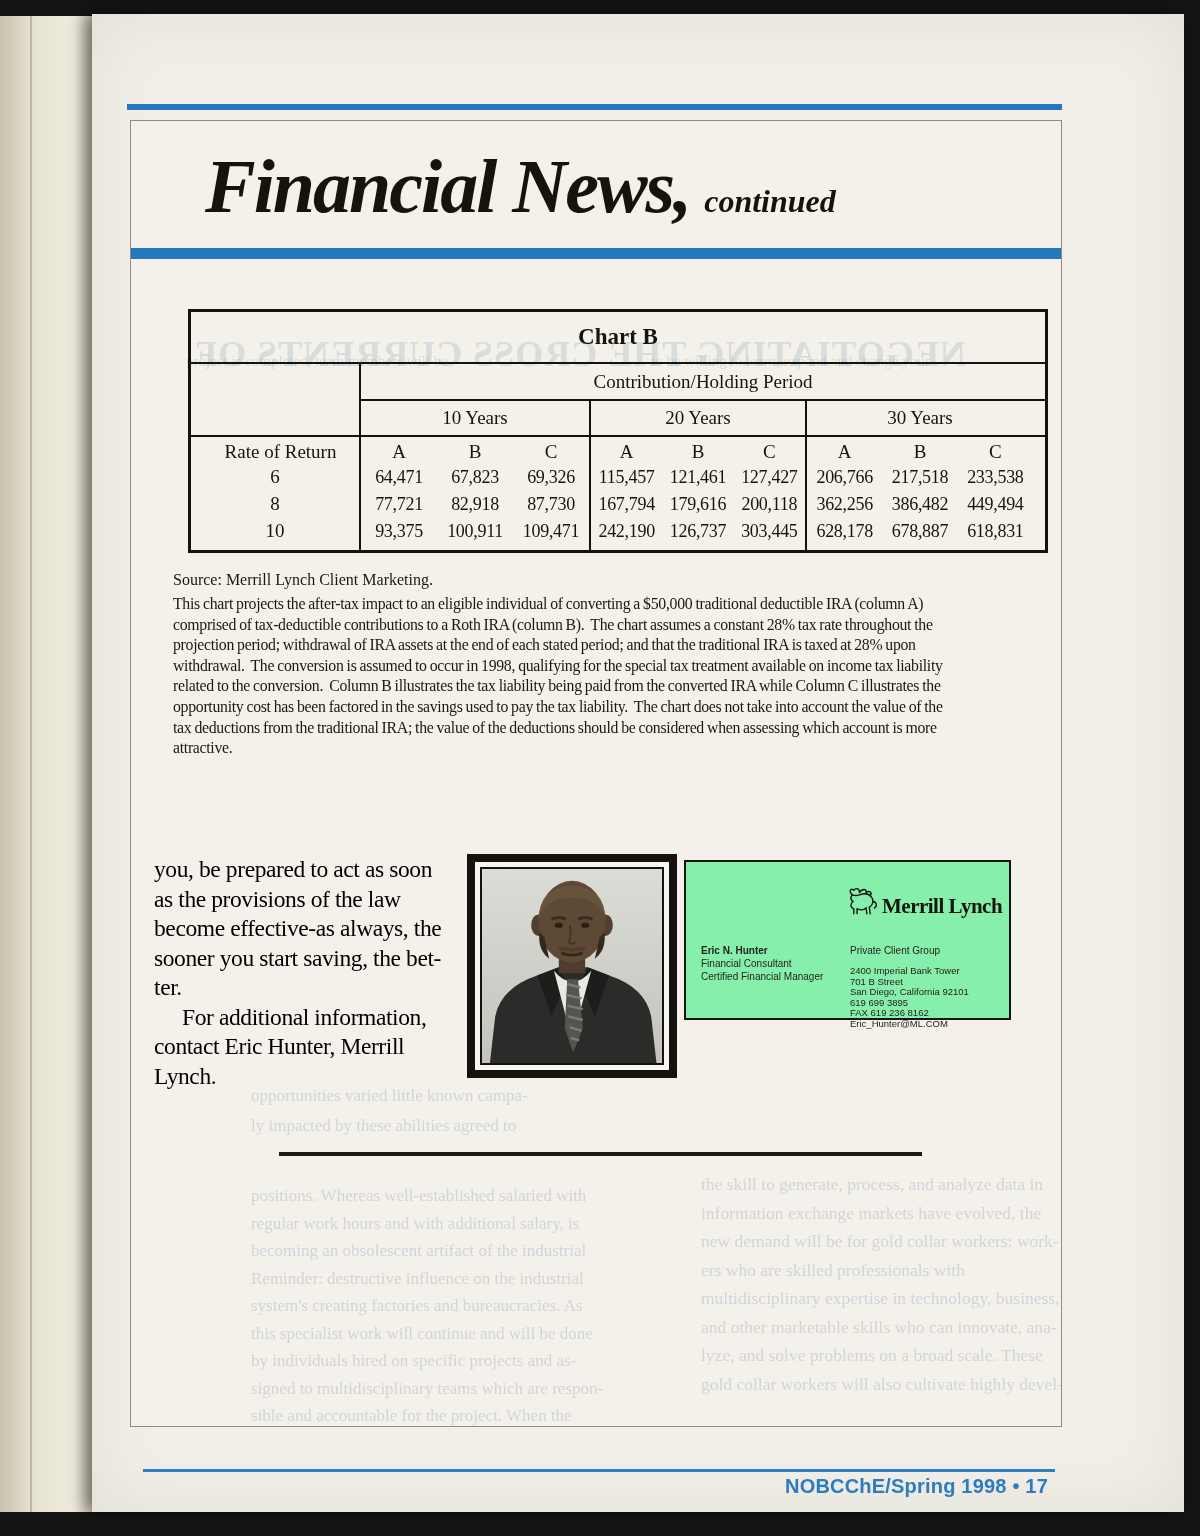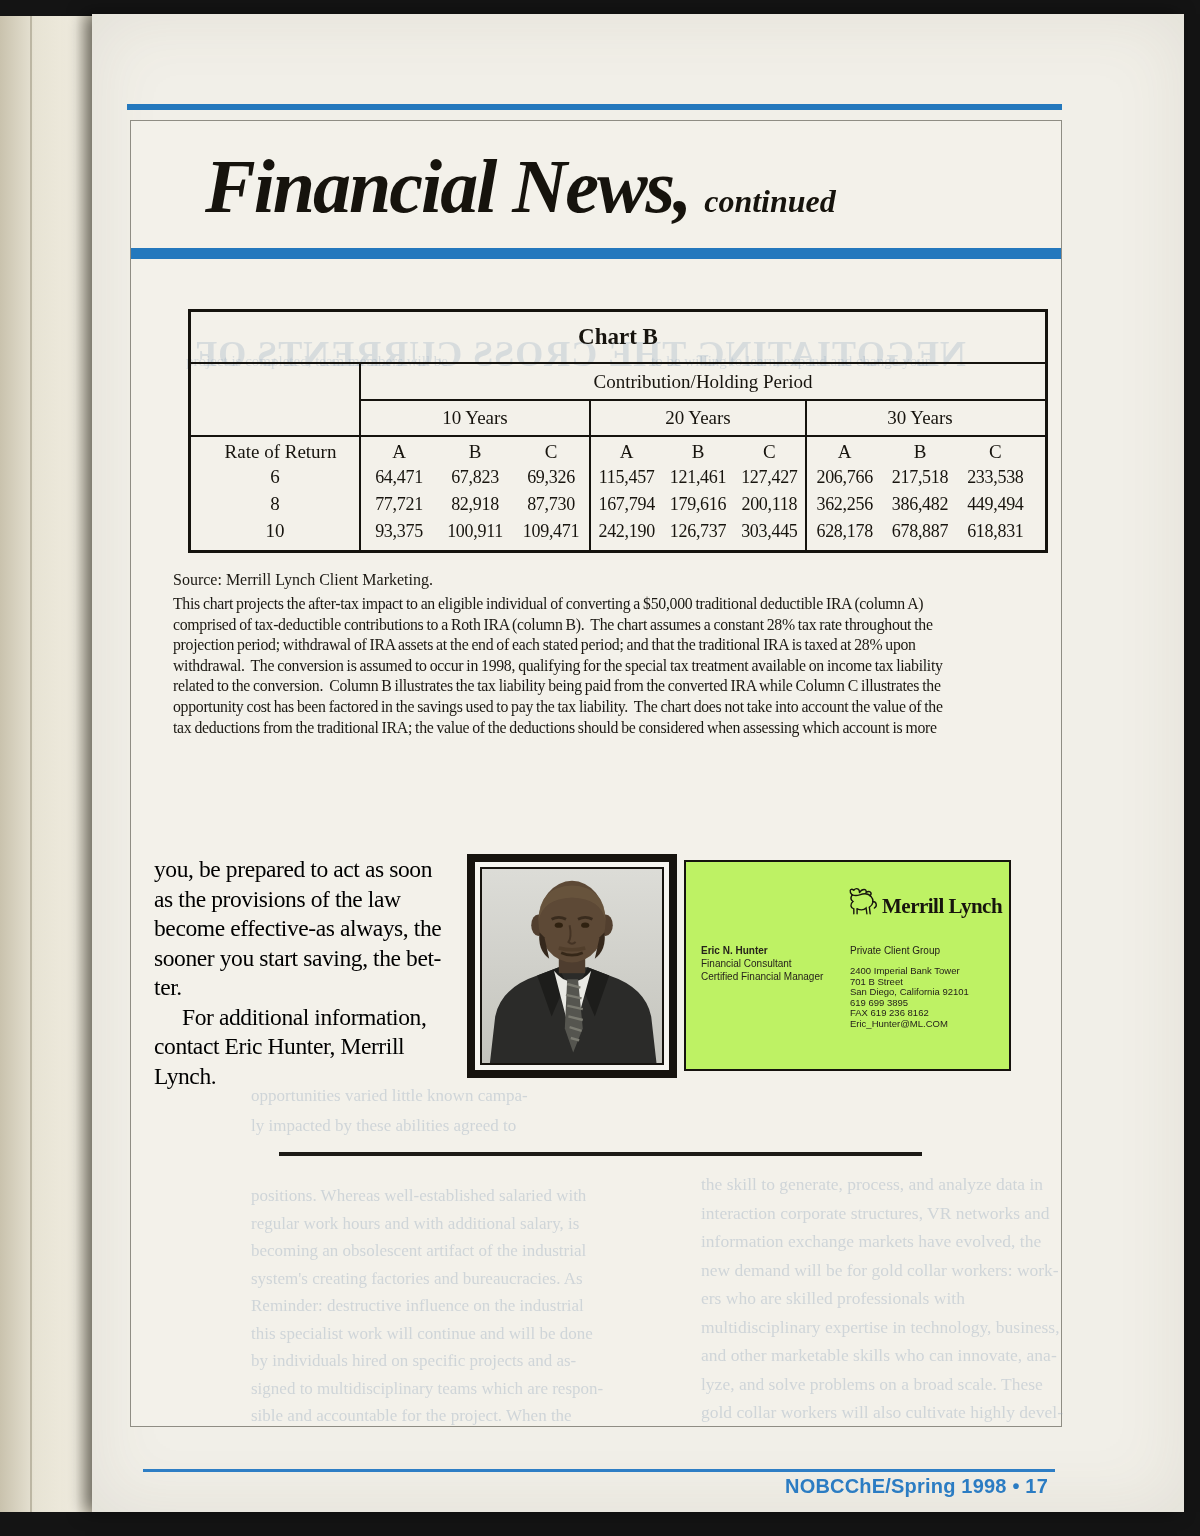--- a/index.html
+++ b/index.html
@@ -72,22 +72,22 @@
             letter-spacing:-.4px;line-height:29.5px;color:#000000;}
   .body-col div{white-space:nowrap;}
   .p2 div:first-child{text-indent:28px;}
   
   .photo-frame{position:absolute;left:336px;top:733px;width:210px;height:224px;
                border:8px solid #16130e;background:#f6f5f0;padding:5px;box-sizing:border-box;}
   .photo-inner{width:100%;height:100%;border:2px solid #16130e;box-sizing:border-box;
                background:#cfcfca;overflow:hidden;}
   .photo-inner svg{display:block;width:100%;height:100%;}
   
-  .card{position:absolute;left:553px;top:739px;width:327px;height:211px;
-        border:2px solid #16130e;background:#bef264;box-sizing:border-box;
+  .card{position:absolute;left:553px;top:739px;width:327px;height:160px;
+        border:2px solid #16130e;background:#86efac;box-sizing:border-box;
         font-family:"Liberation Sans", sans-serif;color:#26231b;}
   .card-logo{position:absolute;left:158px;top:24px;display:flex;align-items:flex-end;}
   .card-brand{font-family:"Liberation Serif", serif;font-weight:700;font-size:21px;
               letter-spacing:-.5px;margin-left:2px;color:#17140e;line-height:22px;}
   .card-left{position:absolute;left:15px;top:82px;font-size:10px;line-height:13px;}
   .card-left .nm{font-weight:700;}
   .card-right{position:absolute;left:164px;top:82px;font-size:10px;line-height:13px;}
   .card-addr{margin-top:9px;font-size:9.5px;line-height:10.6px;}
   
   .mid-rule{position:absolute;left:148px;top:1031px;width:643px;height:4px;background:#1d1b16;}
@@ -113,30 +113,29 @@
     <div class="ghost g-frag" style="left:55px;top:232px;">project is completed, team members will be</div>
     <div class="ghost g-frag" style="left:520px;top:232px;">to be willing to learn, expand and change your</div>
     <div class="ghost g-col g-above" style="left:120px;top:960px;">
         <div>opportunities varied little known campa-</div>
         <div>ly impacted by these abilities agreed to</div>
       </div>
     <div class="ghost g-col g-left" style="left:120px;top:1061px;">
         <div>positions. Whereas well-established salaried with</div>
         <div>regular work hours and with additional salary, is</div>
         <div>becoming an obsolescent artifact of the industrial</div>
+        <div>Reminder: destructive influence on the industrial</div>
         <div>system's creating factories and bureaucracies. As</div>
-        <div>Reminder: destructive influence on the industrial</div>
         <div>this specialist work will continue and will be done</div>
         <div>by individuals hired on specific projects and as-</div>
         <div>signed to multidisciplinary teams which are respon-</div>
         <div>sible and accountable for the project. When the</div>
       </div>
     <div class="ghost g-col g-right" style="left:570px;top:1049px;">
         <div>the skill to generate, process, and analyze data in</div>
-        <div>interaction corporate structures, VR networks and</div>
         <div>information exchange markets have evolved, the</div>
         <div>new demand will be for gold collar workers: work-</div>
         <div>ers who are skilled professionals with</div>
         <div>multidisciplinary expertise in technology, business,</div>
         <div>and other marketable skills who can innovate, ana-</div>
         <div>lyze, and solve problems on a broad scale. These</div>
         <div>gold collar workers will also cultivate highly devel-</div>
       </div>
 
     <div class="title-block">
@@ -211,20 +210,21 @@
 
     <div class="src-credit">Source: Merrill Lynch Client Marketing.</div>
     <div class="src-para">
         <div>This chart projects the after-tax impact to an eligible individual of converting a $50,000 traditional deductible IRA (column A)</div>
         <div>comprised of tax-deductible contributions to a Roth IRA (column B).  The chart assumes a constant 28% tax rate throughout the</div>
         <div>projection period; withdrawal of IRA assets at the end of each stated period; and that the traditional IRA is taxed at 28% upon</div>
         <div>withdrawal.  The conversion is assumed to occur in 1998, qualifying for the special tax treatment available on income tax liability</div>
         <div>related to the conversion.  Column B illustrates the tax liability being paid from the converted IRA while Column C illustrates the</div>
         <div>opportunity cost has been factored in the savings used to pay the tax liability.  The chart does not take into account the value of the</div>
         <div>tax deductions from the traditional IRA; the value of the deductions should be considered when assessing which account is more</div>
+        <div>attractive.</div>
       </div>
 
     <div class="body-col">
       <div class="p1">
           <div>you, be prepared to act as soon</div>
           <div>as the provisions of the law</div>
           <div>become effective-as always, the</div>
           <div>sooner you start saving, the bet-</div>
           <div>ter.</div>
         </div>

